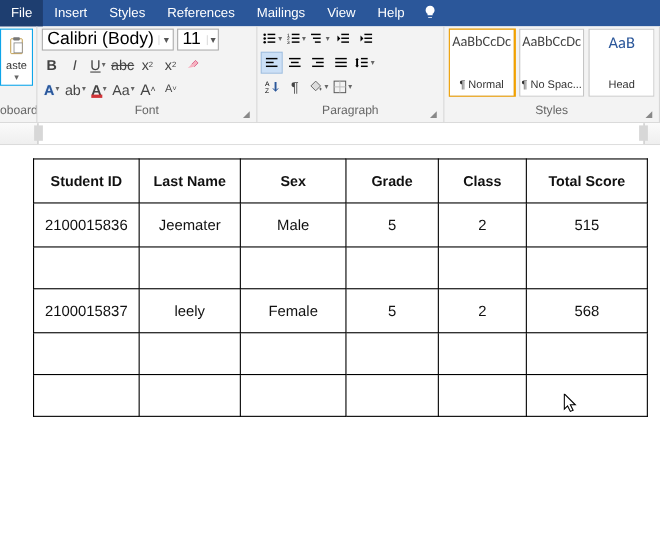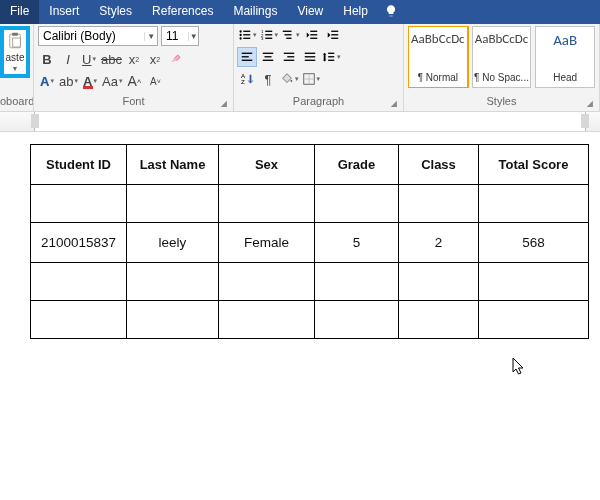--- a/index.html
+++ b/index.html
@@ -16,28 +16,28 @@
   
   .ribbon { display: flex; align-items: stretch; background: #f3f3f3; border-bottom: 1px solid #d7d7d7; height: 88px; }
 
   .group { display: flex; flex-direction: column; border-right: 1px solid #d7d7d7; padding: 2px 4px 0 4px; }
   .group-body { flex: 1; display: flex; flex-direction: column; gap: 4px; }
   .group-label { text-align: center; font-size: 11px; color: #666; padding: 2px 0 4px; position: relative; }
   .group-label .launcher { position: absolute; right: 2px; bottom: 3px; font-size: 8px; color: #888; cursor: pointer; }
 
   
   .group.clipboard { width: 34px; padding-left: 0; overflow: hidden; }
-  .paste-big { width: 30px; height: 52px; border: 4px solid #0ea5e9; background: #fff; display: flex; flex-direction: column; align-items: center; justify-content: flex-end; font-size: 10px; gap: 2px; padding: 2px; }
+  .paste-big { width: 30px; height: 52px; border: 1px solid #0ea5e9; background: #fff; display: flex; flex-direction: column; align-items: center; justify-content: flex-end; font-size: 10px; gap: 2px; padding: 2px; }
   .paste-big svg { width: 18px; height: 22px; }
 
   
   .group.font { width: 200px; }
   .row { display: flex; align-items: center; gap: 3px; }
   .combo { display: flex; align-items: center; background: #fff; border: 1px solid #ababab; height: 20px; font-size: 12px; }
-  .combo input { border: none; outline: none; padding: 0 4px; font-size: 12px; width: 100%; background: transparent; }
+  .combo input { border: none; outline: none; padding: 0 4px; font-size: 16px; width: 100%; background: transparent; }
   .combo .caret { width: 14px; text-align: center; color: #555; font-size: 8px; cursor: pointer; border-left: 1px solid #ddd; }
   .font-name { width: 120px; }
   .font-size { width: 38px; }
   .ibtn { min-width: 18px; height: 18px; display: inline-flex; align-items: center; justify-content: center; cursor: pointer; font-size: 13px; position: relative; color: #444; }
   .ibtn .dd { font-size: 7px; margin-left: 1px; color: #666; }
   .sup { font-size: 7px; vertical-align: super; }
   .sub { font-size: 7px; vertical-align: sub; }
   .color-bar { position: absolute; left: 2px; right: 6px; bottom: 1px; height: 3px; }
 
   
@@ -333,20 +333,28 @@
           <th>Student ID</th>
           <th>Last Name</th>
           <th>Sex</th>
           <th>Grade</th>
           <th>Class</th>
           <th>Total Score</th>
         </tr>
       </thead>
       <tbody id="table-body">
           <tr>
+            <td>2100015836</td>
+            <td>Jeemater</td>
+            <td>Male</td>
+            <td>5</td>
+            <td>2</td>
+            <td>515</td>
+          </tr>
+          <tr>
             <td></td>
             <td></td>
             <td></td>
             <td></td>
             <td></td>
             <td></td>
           </tr>
           <tr>
             <td>2100015837</td>
             <td>leely</td>

